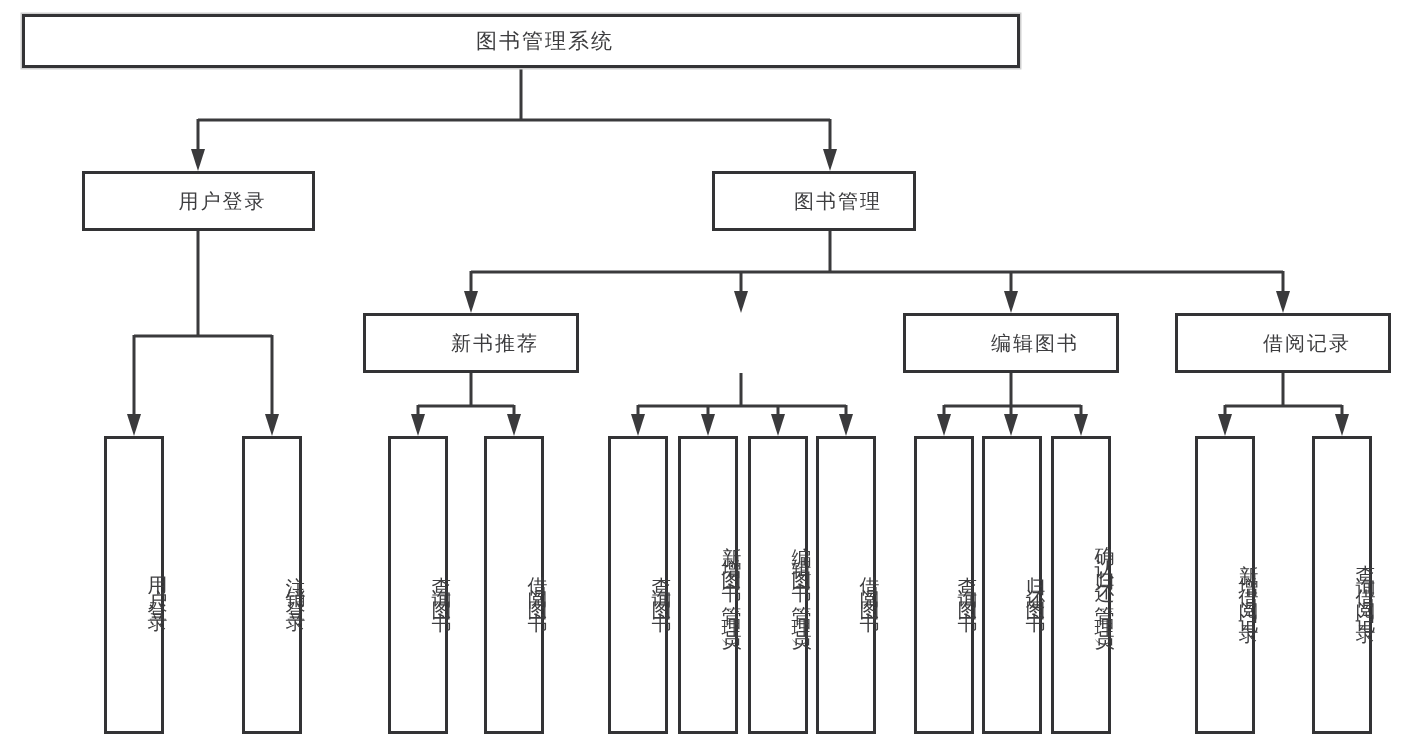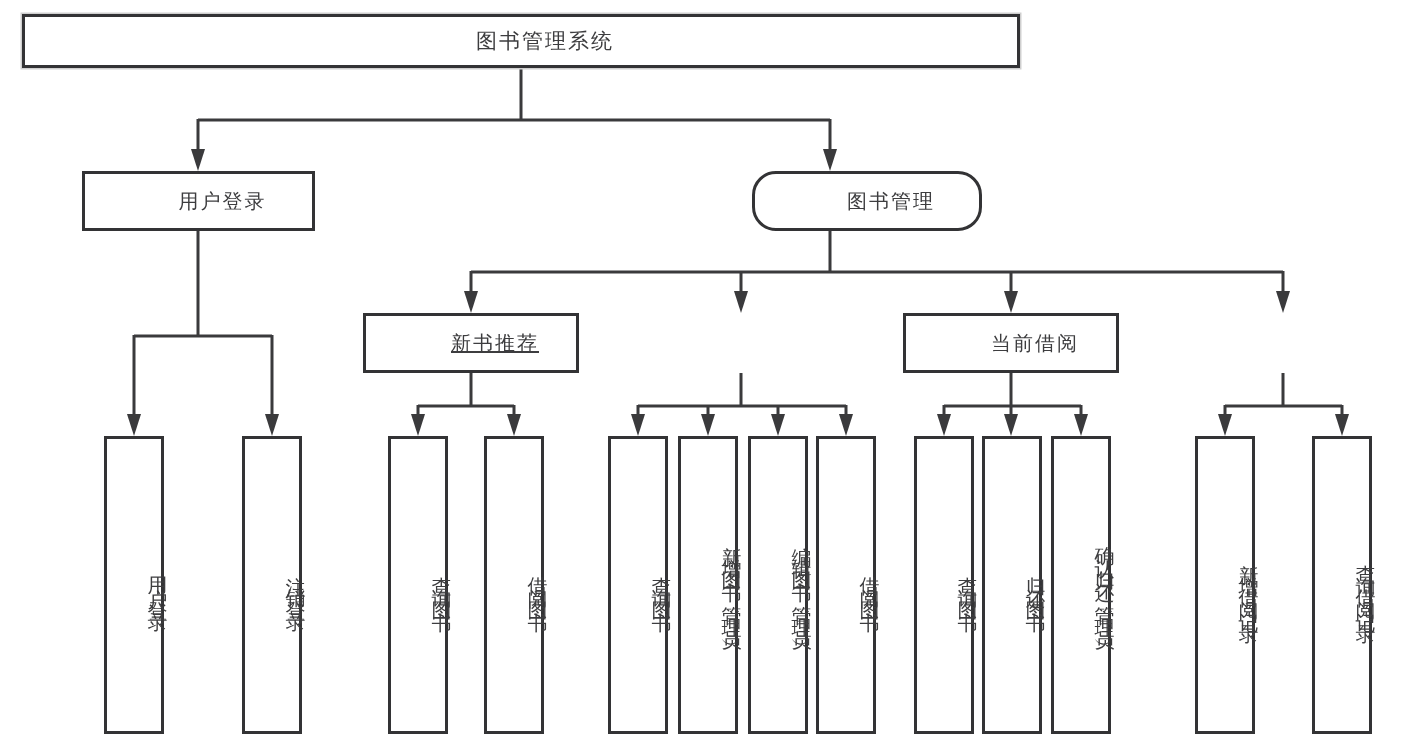--- a/index.html
+++ b/index.html
@@ -118,29 +118,32 @@
     </g>
   </svg>
 
   <div class="node root">
     <span>图书管理系统</span>
   </div>
 
   <div class="node hbox" style="left:82px; width:233px;">
     <span>用户登录</span>
   </div>
-  <div class="node hbox" style="left:752px; width:230px;border-radius:24px;">
+  <div class="node hbox" style="left:712px; width:204px;">
     <span>图书管理</span>
   </div>
 
-  <div class="node hbox l3" style="left:363px;text-decoration:underline;">
+  <div class="node hbox l3" style="left:363px;">
     <span>新书推荐</span>
   </div>
   <div class="node hbox l3" style="left:903px;">
-    <span>当前借阅</span>
+    <span>编辑图书</span>
+  </div>
+  <div class="node hbox l3" style="left:1175px;">
+    <span>借阅记录</span>
   </div>
 
   <div class="node leaf" style="left:104px;">
     <span class="vtext">用户登录</span>
   </div>
   <div class="node leaf" style="left:242px;">
     <span class="vtext">注销登录</span>
   </div>
   <div class="node leaf" style="left:388px;">
     <span class="vtext">查询图书</span>

